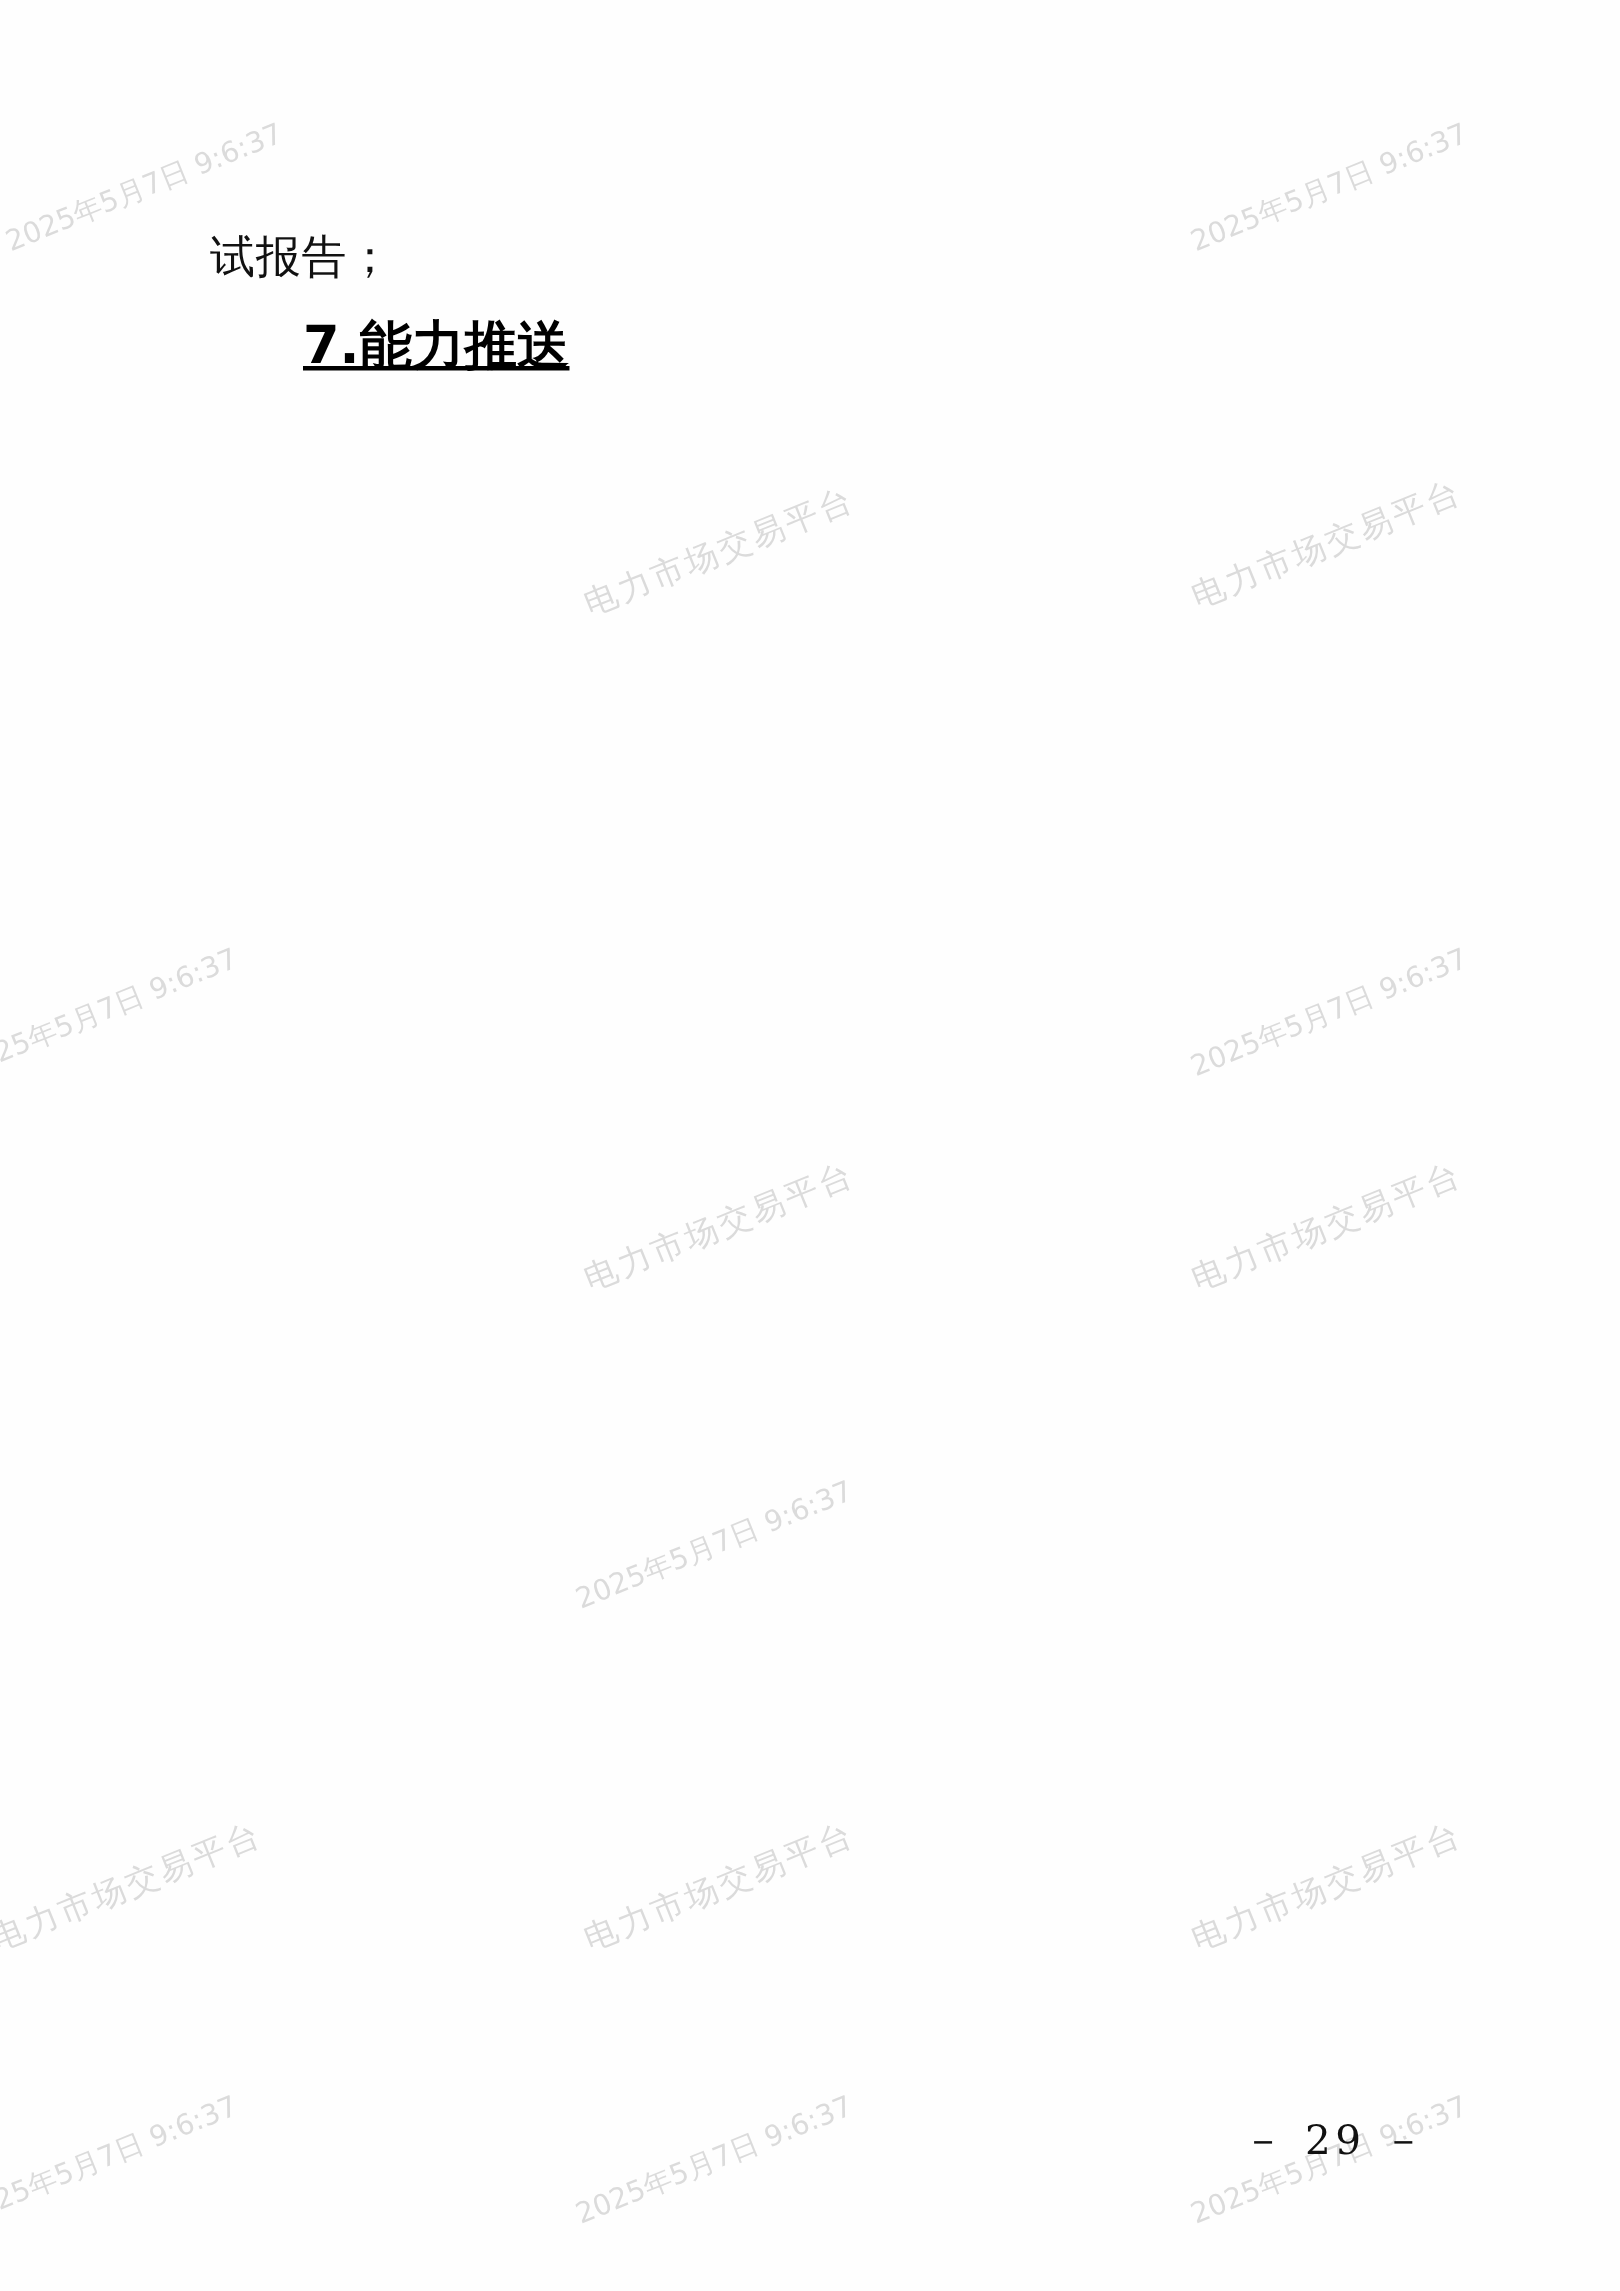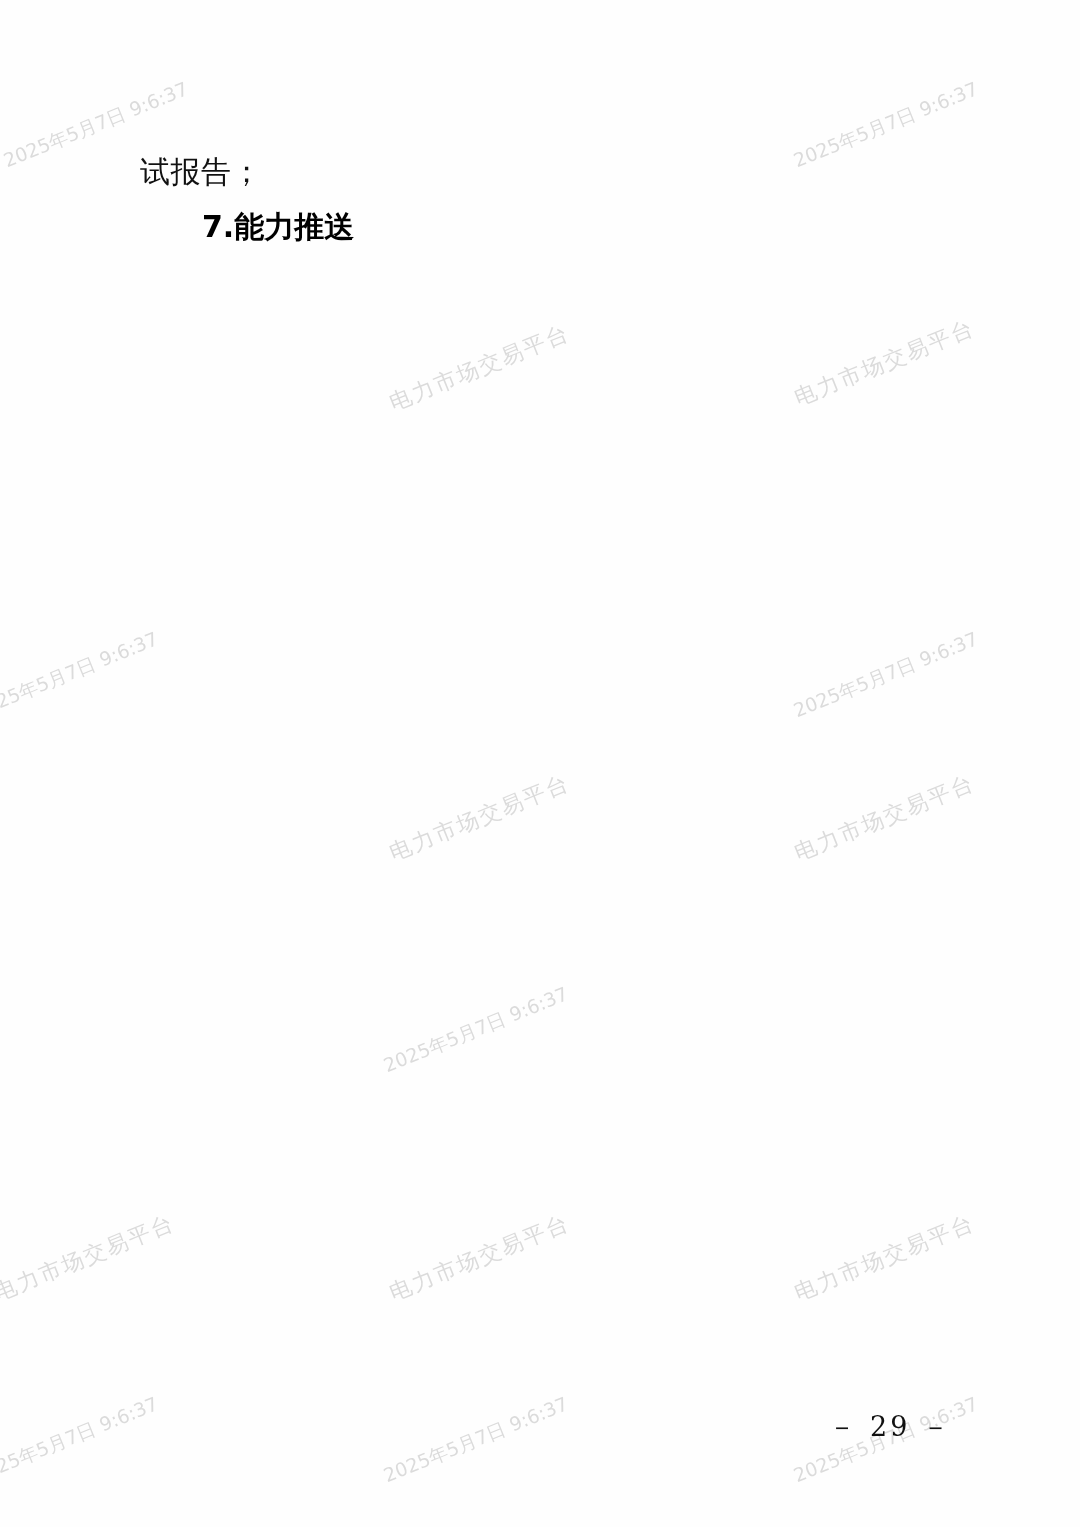--- a/index.html
+++ b/index.html
@@ -30,27 +30,28 @@
     letter-spacing: 0.5px;
     text-align: justify;
     margin: 0 0 4px 0;
     font-family: Liberation Mono, monospace;
     color: #111;
   }
   .indent {
     text-indent: 62px;
   }
   .heading {
-    font-size: 30px;
+    font-size: 35px;
     line-height: 1.62;
     font-weight: bold;
     margin: 2px 0 4px 0;
     text-indent: 62px;
     font-family: "DejaVu Sans", "Liberation Sans", sans-serif;
     color: #000;
+    text-decoration: underline;
   }
   .pagenum {
     position: absolute;
     right: 128px;
     bottom: 82px;
     font-size: 27px;
     letter-spacing: 3px;
     color: #111;
     font-family: "DejaVu Serif", "Liberation Serif", serif;
   }

